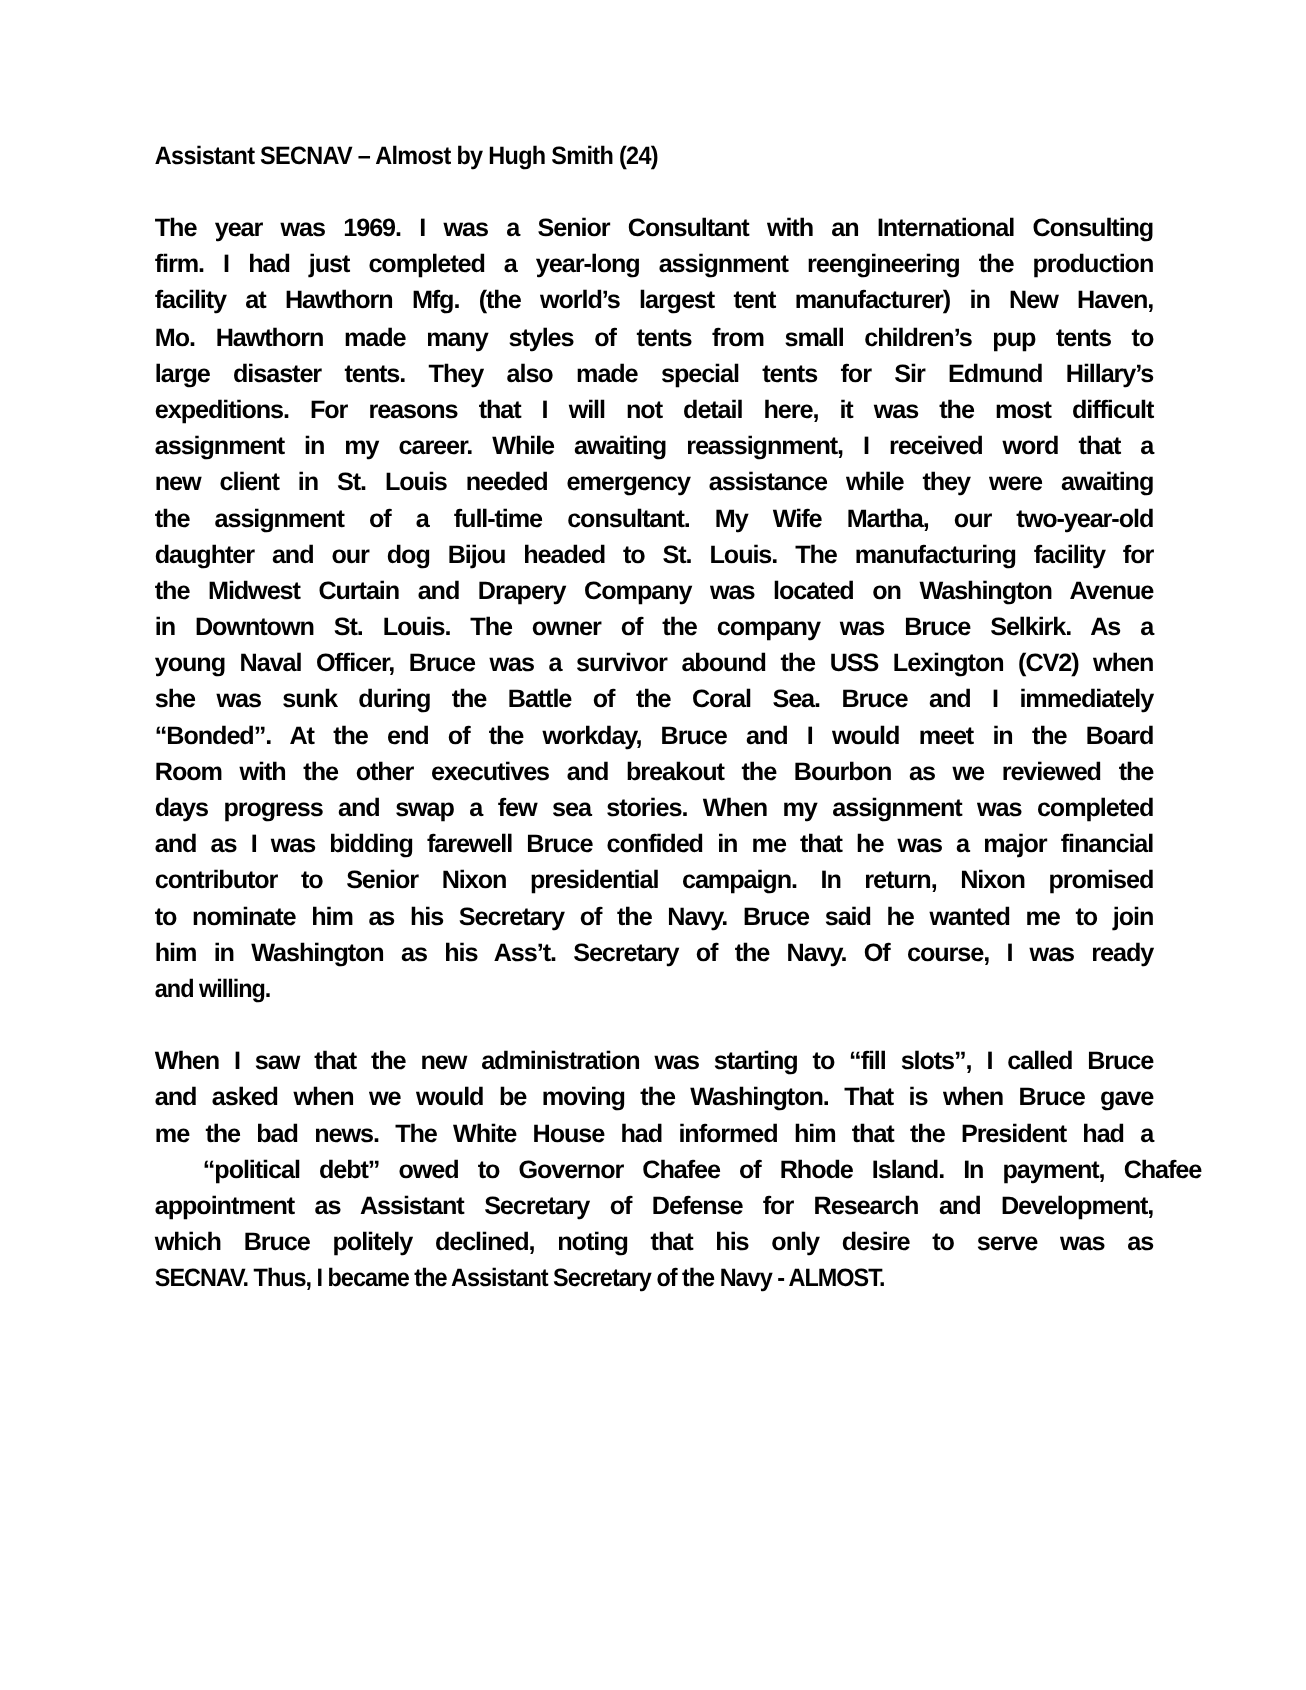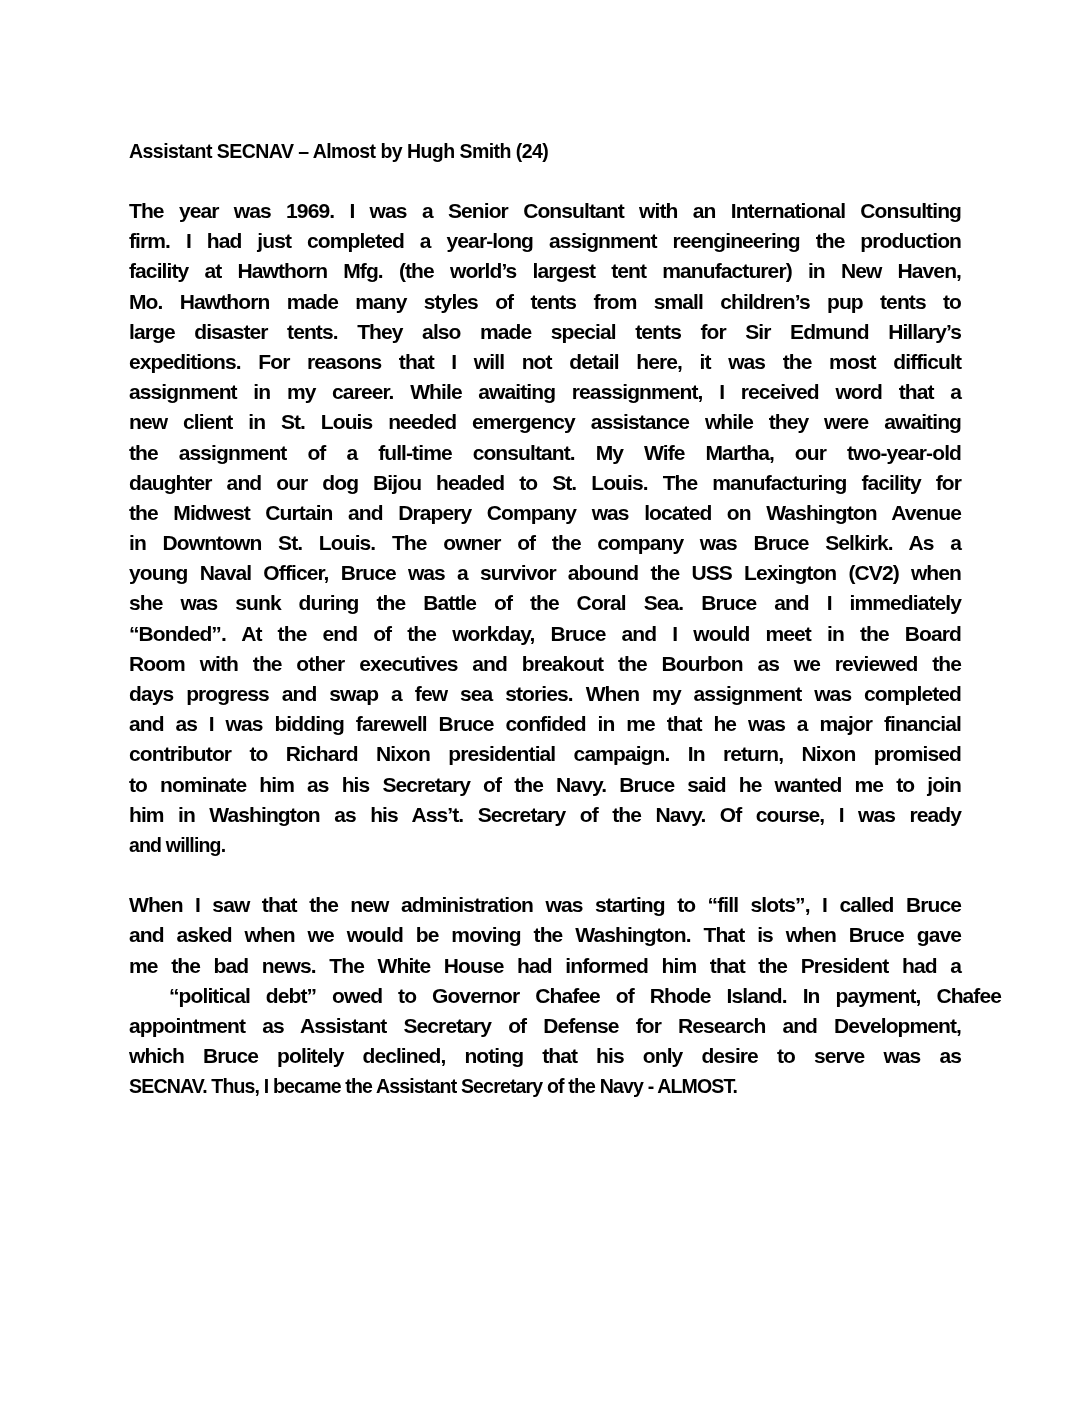--- a/index.html
+++ b/index.html
@@ -11,21 +11,21 @@
       width: 1088px;
       height: 1408px;
       position: relative;
       overflow: hidden;
       font-family: "Liberation Sans Narrow", "Liberation Sans", sans-serif;
       color: #000000;
     }
     .page {
       position: absolute;
       left: 129px;
-      top: 136px;
+      top: 116px;
       width: 832px;
     }
     .title {
       font-weight: bold;
       font-size: 21px;
       line-height: 30px;
       height: 30px;
       white-space: nowrap;
       letter-spacing: -0.6px;
       transform: scaleX(0.93);
@@ -69,21 +69,21 @@
     <div class="line" style="white-space: nowrap; display: block; width: 832px; text-align-last: justify;">the assignment of a full-time consultant.  My Wife Martha, our two-year-old</div>
     <div class="line" style="white-space: nowrap; display: block; width: 832px; text-align-last: justify;">daughter and our dog Bijou headed to St. Louis.  The manufacturing facility for</div>
     <div class="line" style="white-space: nowrap; display: block; width: 832px; text-align-last: justify;">the Midwest Curtain and Drapery Company was located on Washington Avenue</div>
     <div class="line" style="white-space: nowrap; display: block; width: 832px; text-align-last: justify;">in Downtown St. Louis.   The owner of the company was Bruce Selkirk.  As a</div>
     <div class="line" style="white-space: nowrap; display: block; width: 832px; text-align-last: justify;">young Naval Officer, Bruce was a survivor abound the USS Lexington (CV2) when</div>
     <div class="line" style="white-space: nowrap; display: block; width: 832px; text-align-last: justify;">she was sunk during the Battle of the Coral Sea.  Bruce and I immediately</div>
     <div class="line" style="white-space: nowrap; display: block; width: 832px; text-align-last: justify;">“Bonded”.  At the end of the workday, Bruce and I would meet in the Board</div>
     <div class="line" style="white-space: nowrap; display: block; width: 832px; text-align-last: justify;">Room with the other executives and breakout the Bourbon as we reviewed the</div>
     <div class="line" style="white-space: nowrap; display: block; width: 832px; text-align-last: justify;">days progress and swap a few sea stories.  When my assignment was completed</div>
     <div class="line" style="white-space: nowrap; display: block; width: 832px; text-align-last: justify;">and as I was bidding farewell Bruce confided in me that he was a major financial</div>
-    <div class="line" style="white-space: nowrap; display: block; width: 832px; text-align-last: justify;">contributor to Richard Nixon presidential campaign.  In return, Nixon promised</div>
+    <div class="line" style="white-space: nowrap; display: block; width: 832px; text-align-last: justify;">contributor to Senior Nixon presidential campaign.  In return, Nixon promised</div>
     <div class="line" style="white-space: nowrap; display: block; width: 832px; text-align-last: justify;">to nominate him as his Secretary of the Navy.  Bruce said he wanted me to join</div>
     <div class="line" style="white-space: nowrap; display: block; width: 832px; text-align-last: justify;">him in Washington as his Ass’t. Secretary of the Navy.   Of course, I was ready</div>
     <div class="line last" style="white-space: nowrap; display: block; width: 832px; text-align-last: left; transform-origin: left center; transform: scaleX(0.93);">and willing.</div>
   </div>
 
   <div class="para">
     <div class="line" style="white-space: nowrap; display: block; width: 832px; text-align-last: justify;">When I saw that the new administration was starting to “fill slots”, I called Bruce</div>
     <div class="line" style="white-space: nowrap; display: block; width: 832px; text-align-last: justify;">and asked when we would be moving the Washington.  That is when Bruce gave</div>
     <div class="line" style="white-space: nowrap; display: block; width: 832px; text-align-last: justify;">me the bad news.  The White House had informed him that the President had a</div>
     <div class="line" style="white-space: nowrap; display: block; width: 832px; text-align-last: justify; margin-left: 40px;">“political debt” owed to Governor Chafee of Rhode Island.  In payment, Chafee</div>

